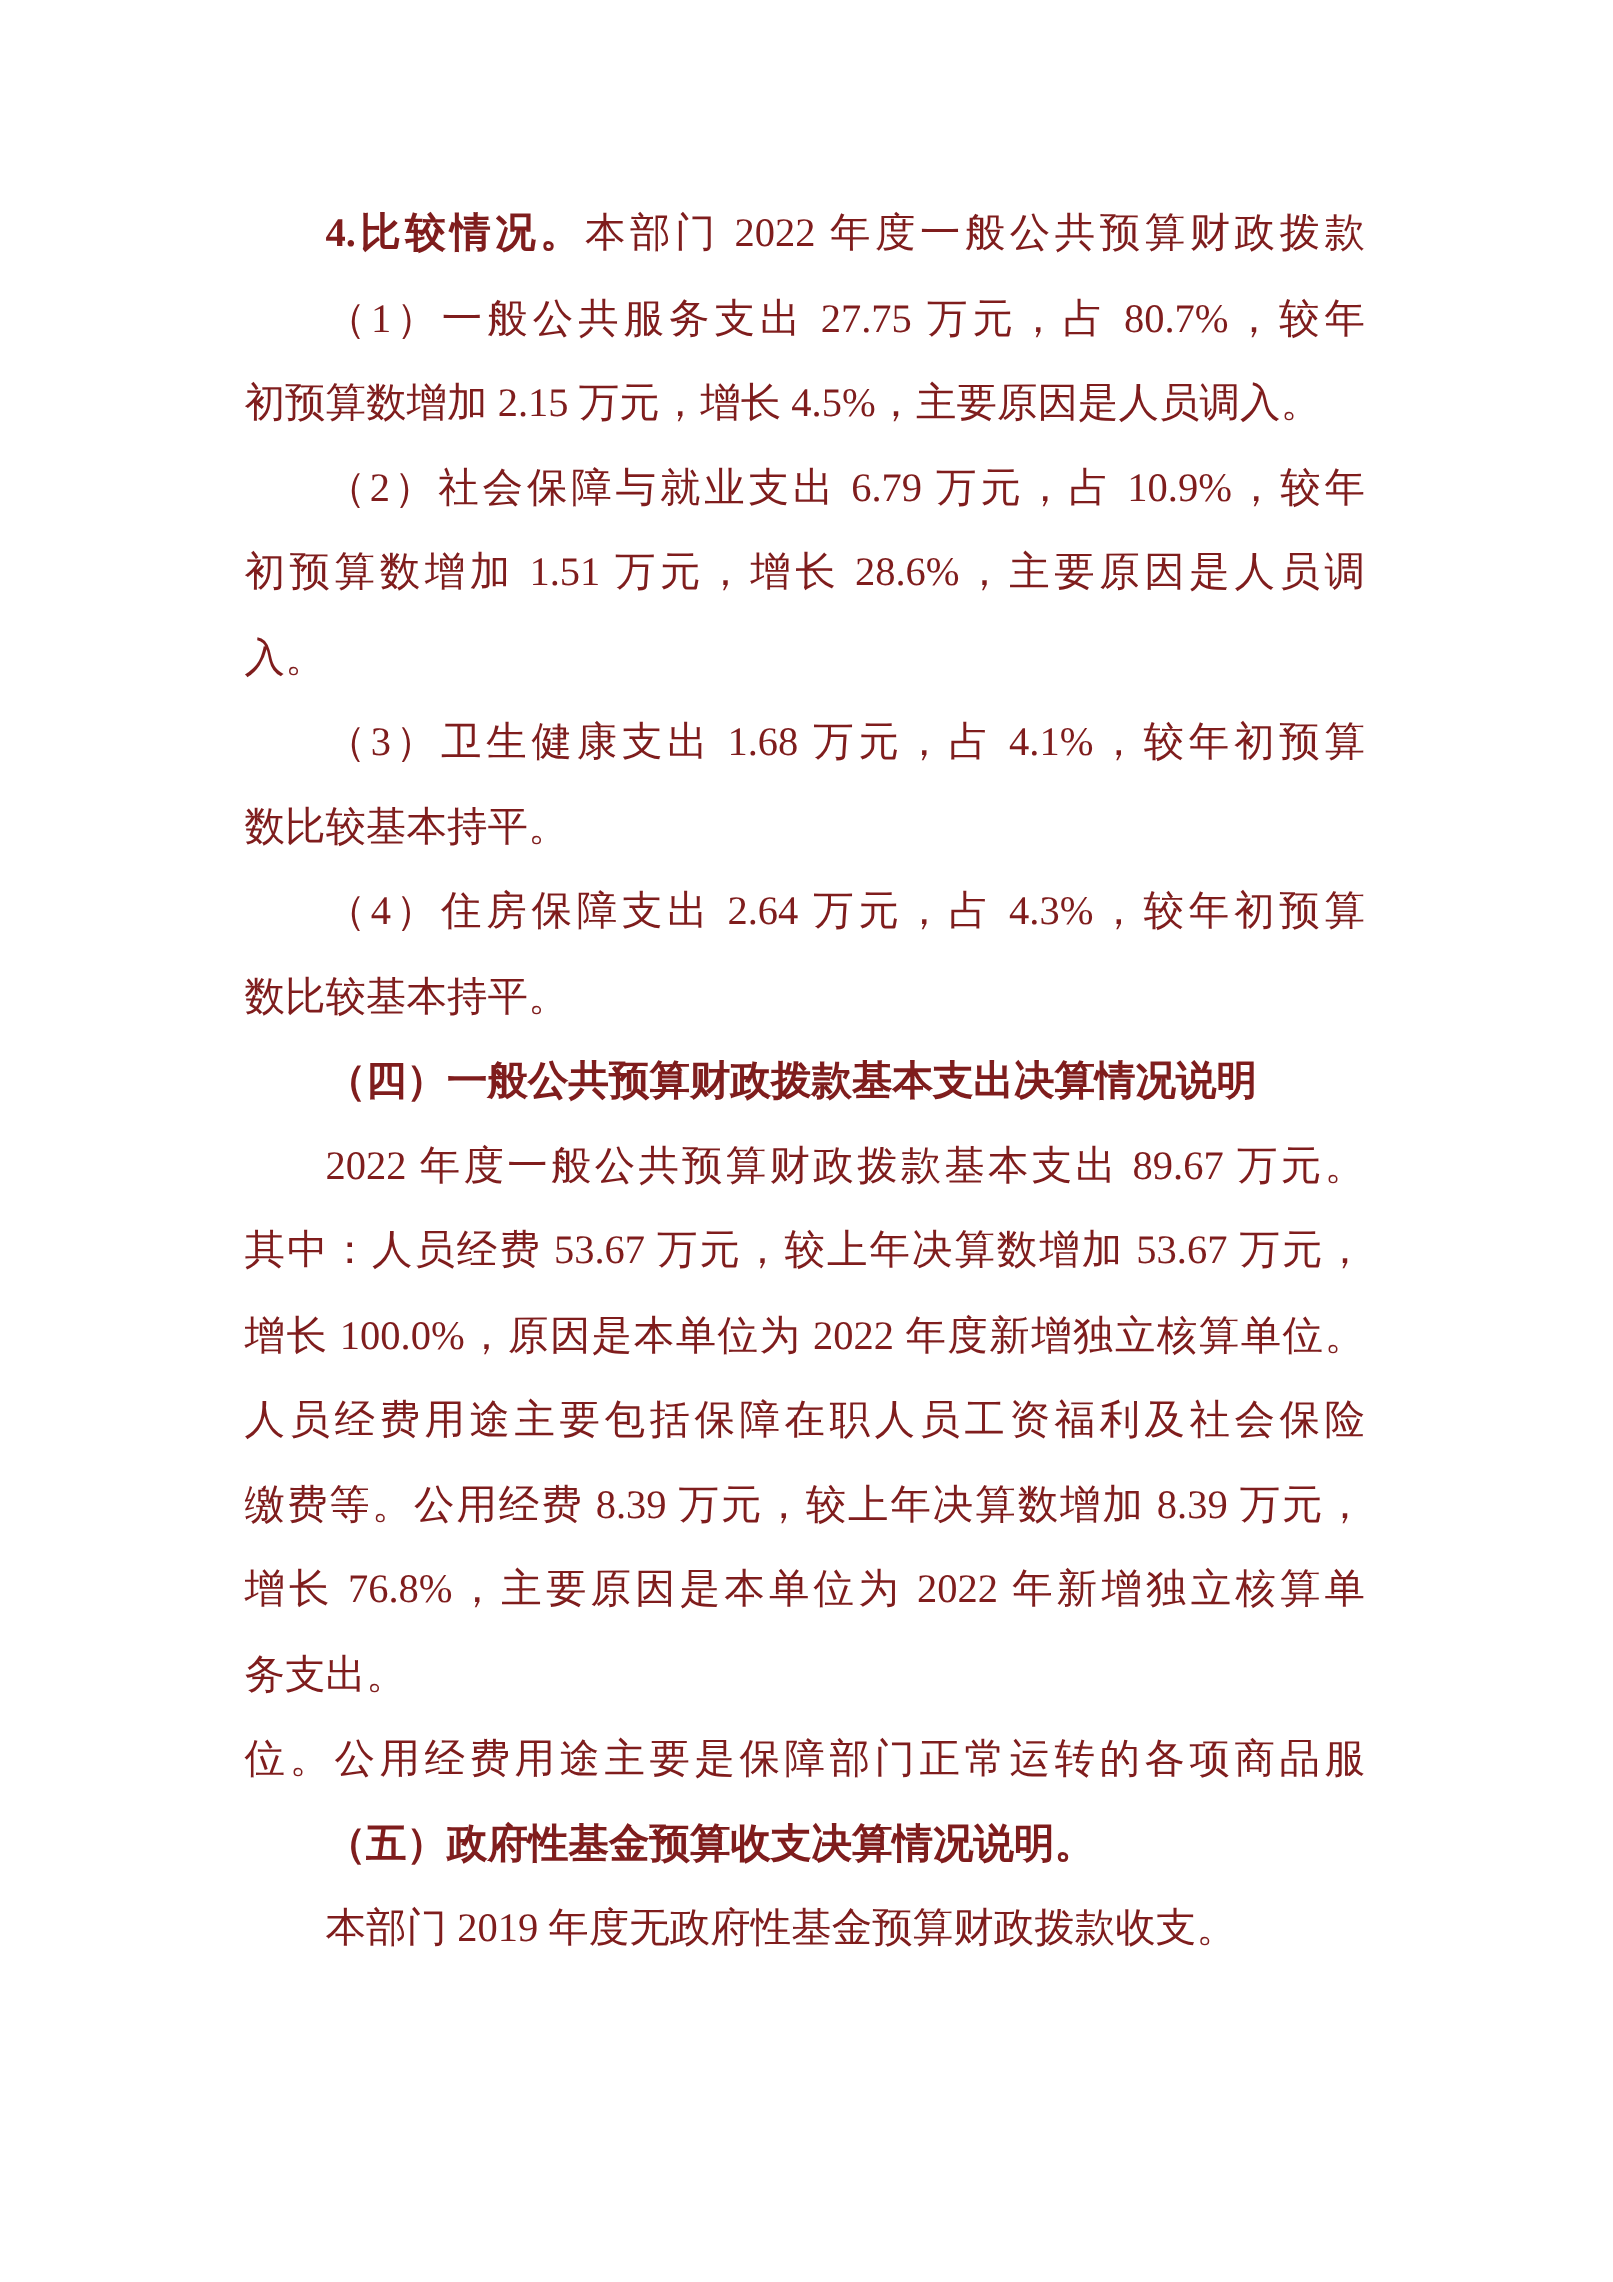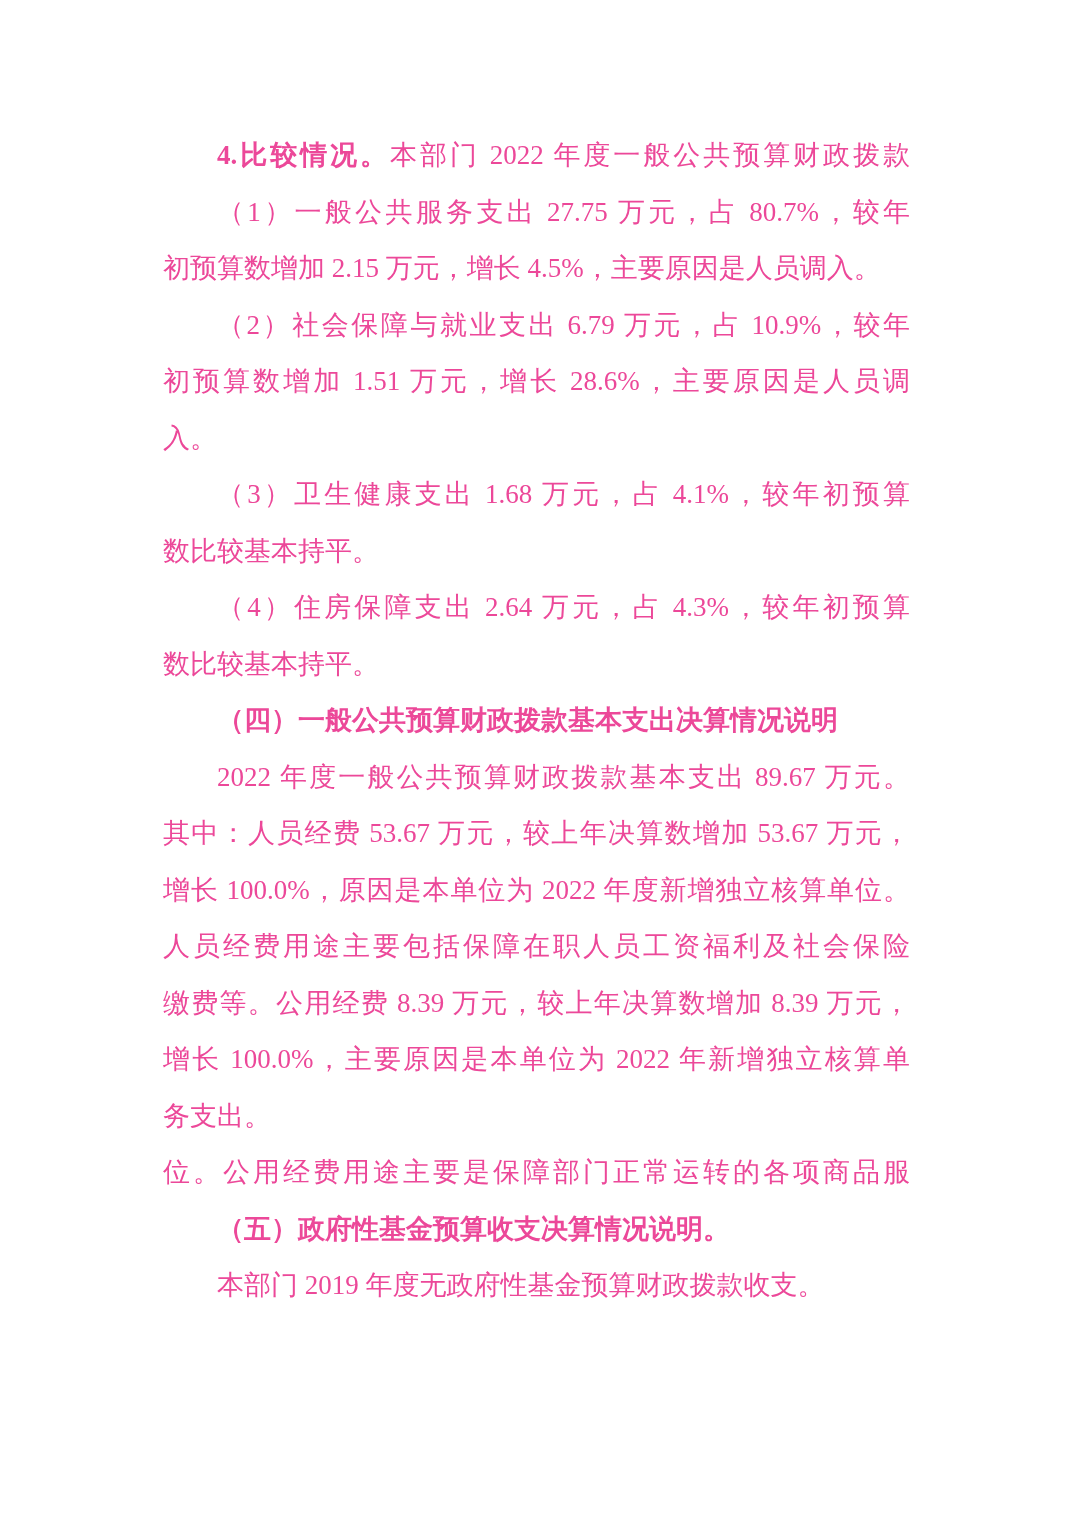--- a/index.html
+++ b/index.html
@@ -17,21 +17,21 @@
   .doc-content {
     position: absolute;
     left: 163px;
     top: 127px;
     width: 747px;
   }
   .text-line {
     font-family: "Liberation Serif", "DejaVu Serif", serif;
     font-size: 27px;
     line-height: 56.5px;
-    color: #ec4899;
+    color: #7f1d1d;
     text-align: justify;
   }
   .text-line.stretch {
     text-align-last: justify;
     text-justify: inter-character;
   }
   .text-line.indent {
     text-indent: 54px;
   }
   .seg { font-weight: 400; }
@@ -64,21 +64,21 @@
       </div>
       <div>
         <div class="text-line indent"><span class="seg bold">（四）一般公共预算财政拨款基本支出决算情况说明</span></div>
       </div>
       <div>
         <div class="text-line indent stretch"><span class="seg">2022 年度一般公共预算财政拨款基本支出 89.67 万元。</span></div>
         <div class="text-line stretch"><span class="seg">其中：人员经费 53.67 万元，较上年决算数增加 53.67 万元，</span></div>
         <div class="text-line stretch"><span class="seg">增长 100.0%，原因是本单位为 2022 年度新增独立核算单位。</span></div>
         <div class="text-line stretch"><span class="seg">人员经费用途主要包括保障在职人员工资福利及社会保险</span></div>
         <div class="text-line stretch"><span class="seg">缴费等。公用经费 8.39 万元，较上年决算数增加 8.39 万元，</span></div>
-        <div class="text-line stretch"><span class="seg">增长 100.0%，主要原因是本单位为 2022 年新增独立核算单</span></div>
+        <div class="text-line stretch"><span class="seg">增长 76.8%，主要原因是本单位为 2022 年新增独立核算单</span></div>
         <div class="text-line"><span class="seg">务支出。</span></div>
         <div class="text-line stretch"><span class="seg">位。公用经费用途主要是保障部门正常运转的各项商品服</span></div>
       </div>
       <div>
         <div class="text-line indent"><span class="seg bold">（五）政府性基金预算收支决算情况说明。</span></div>
       </div>
       <div>
         <div class="text-line indent"><span class="seg">本部门 2019 年度无政府性基金预算财政拨款收支。</span></div>
       </div>
     </div>

